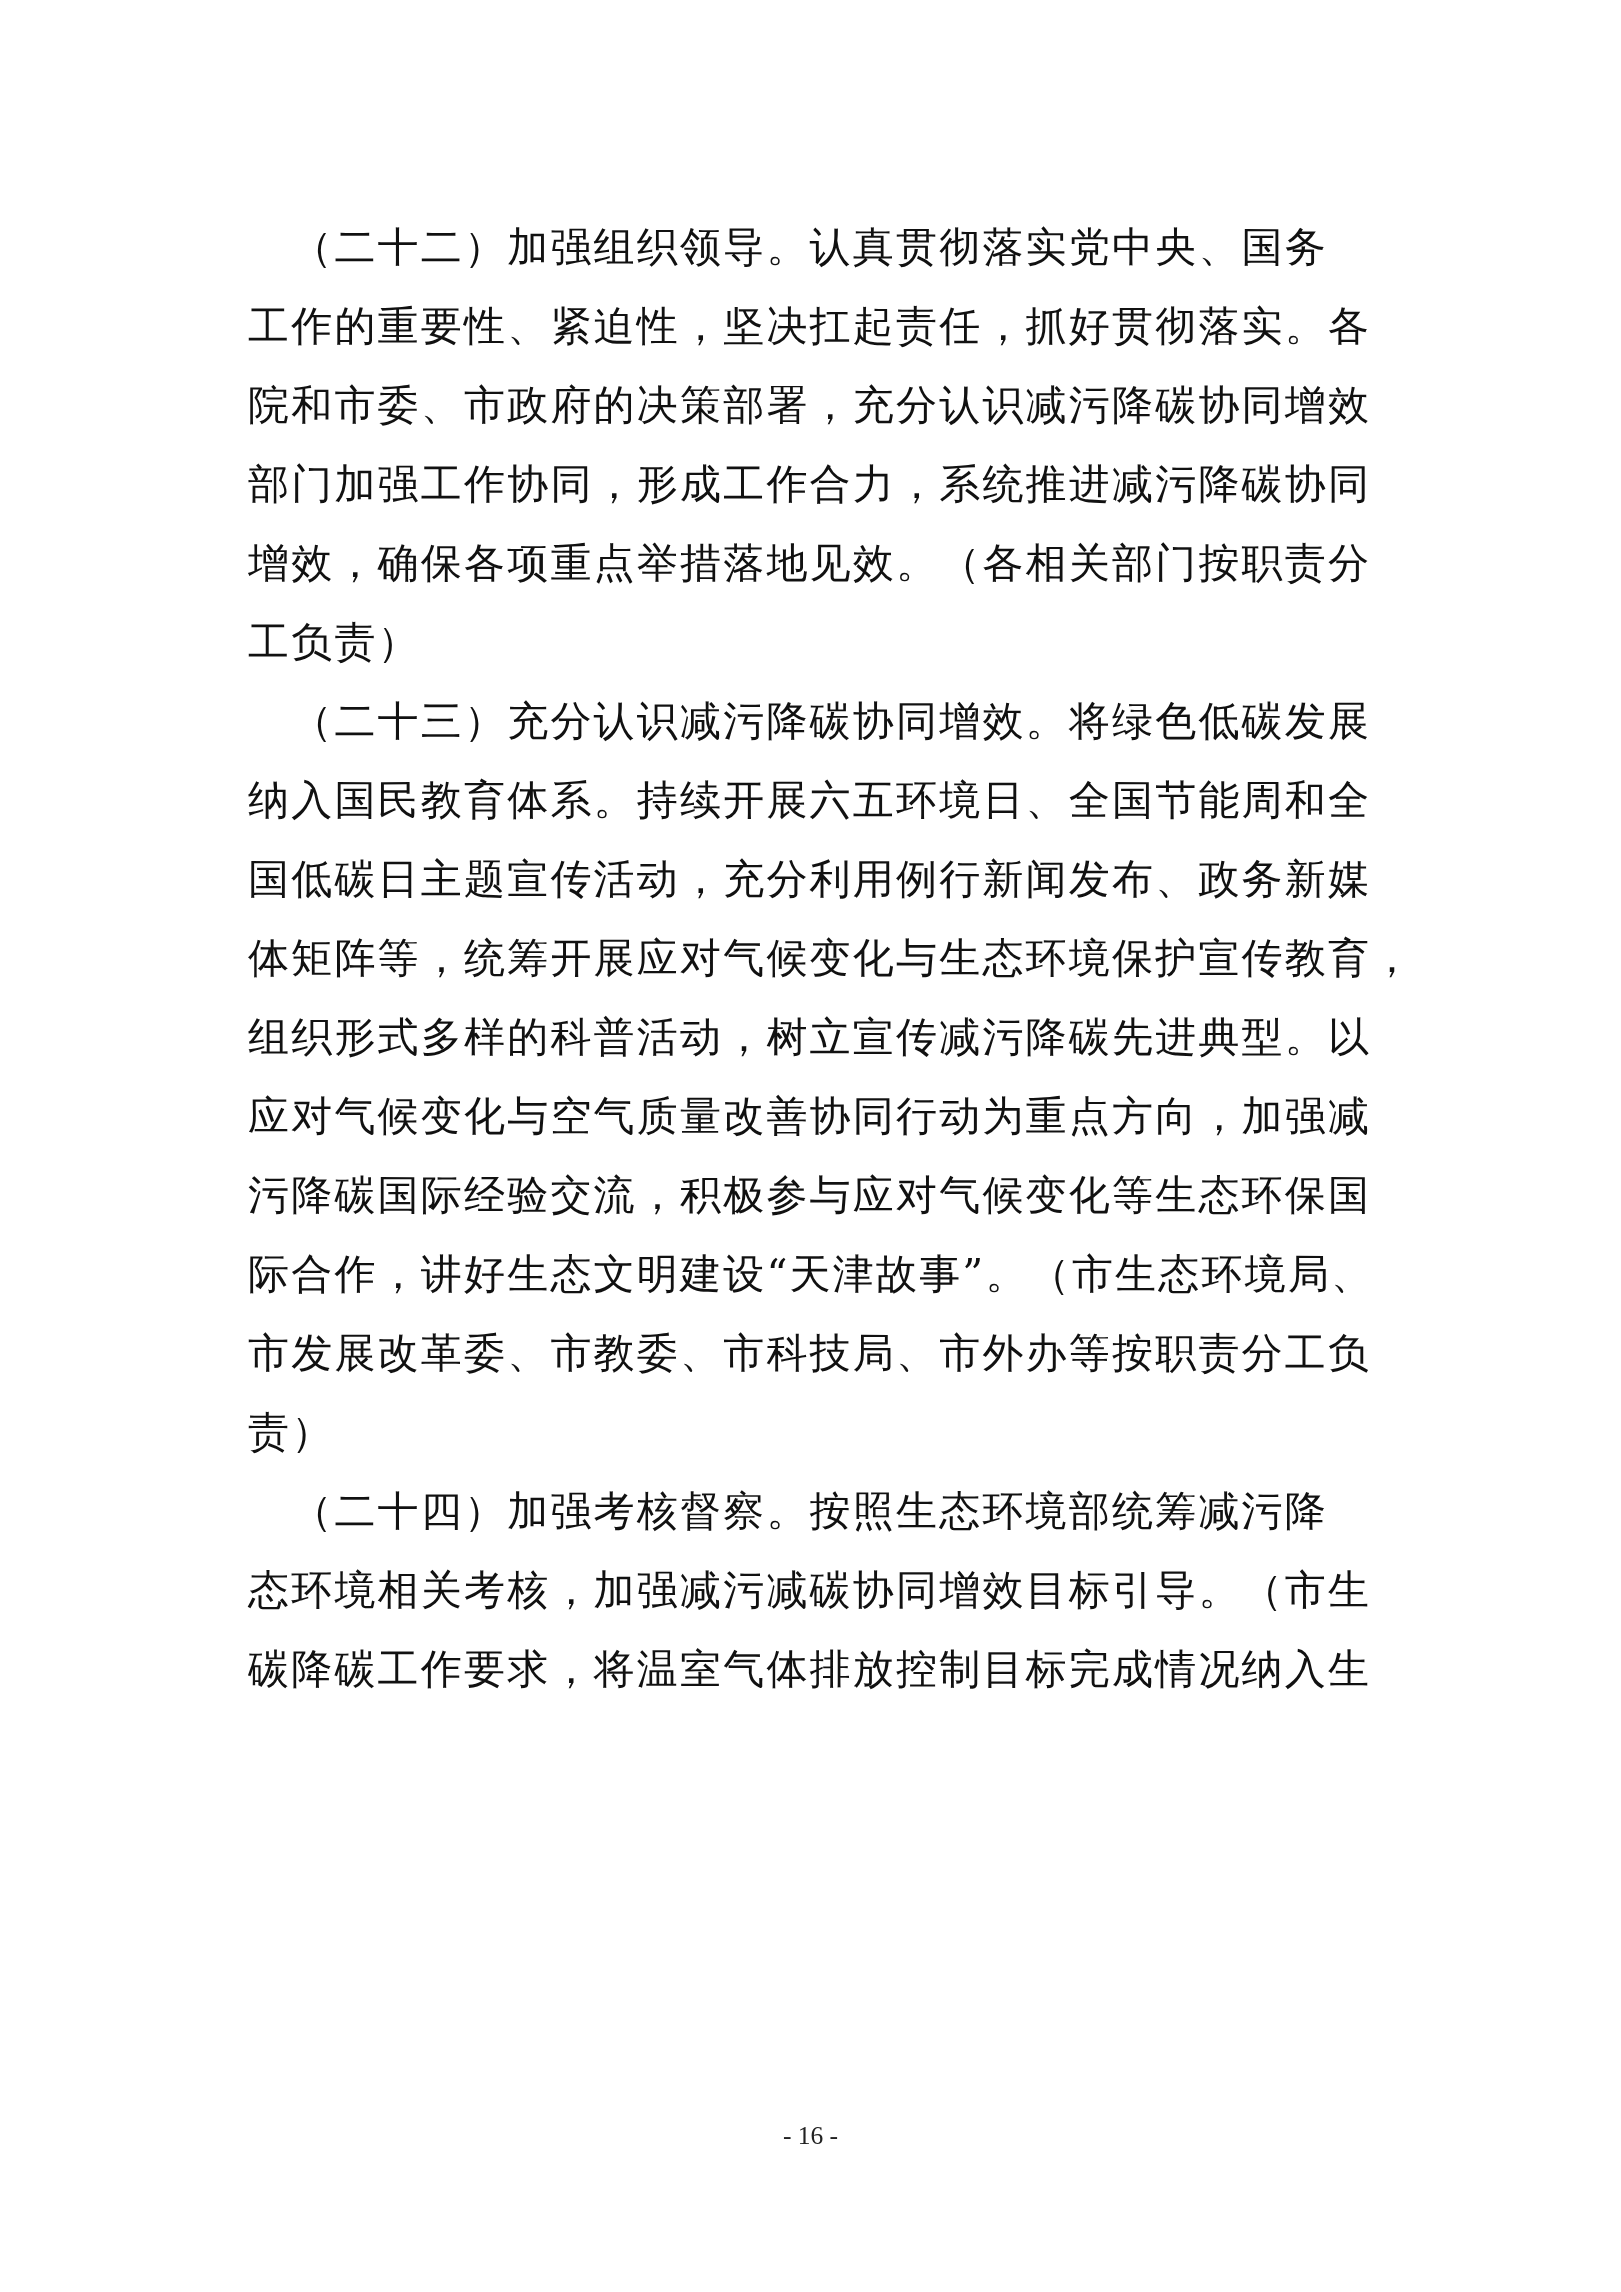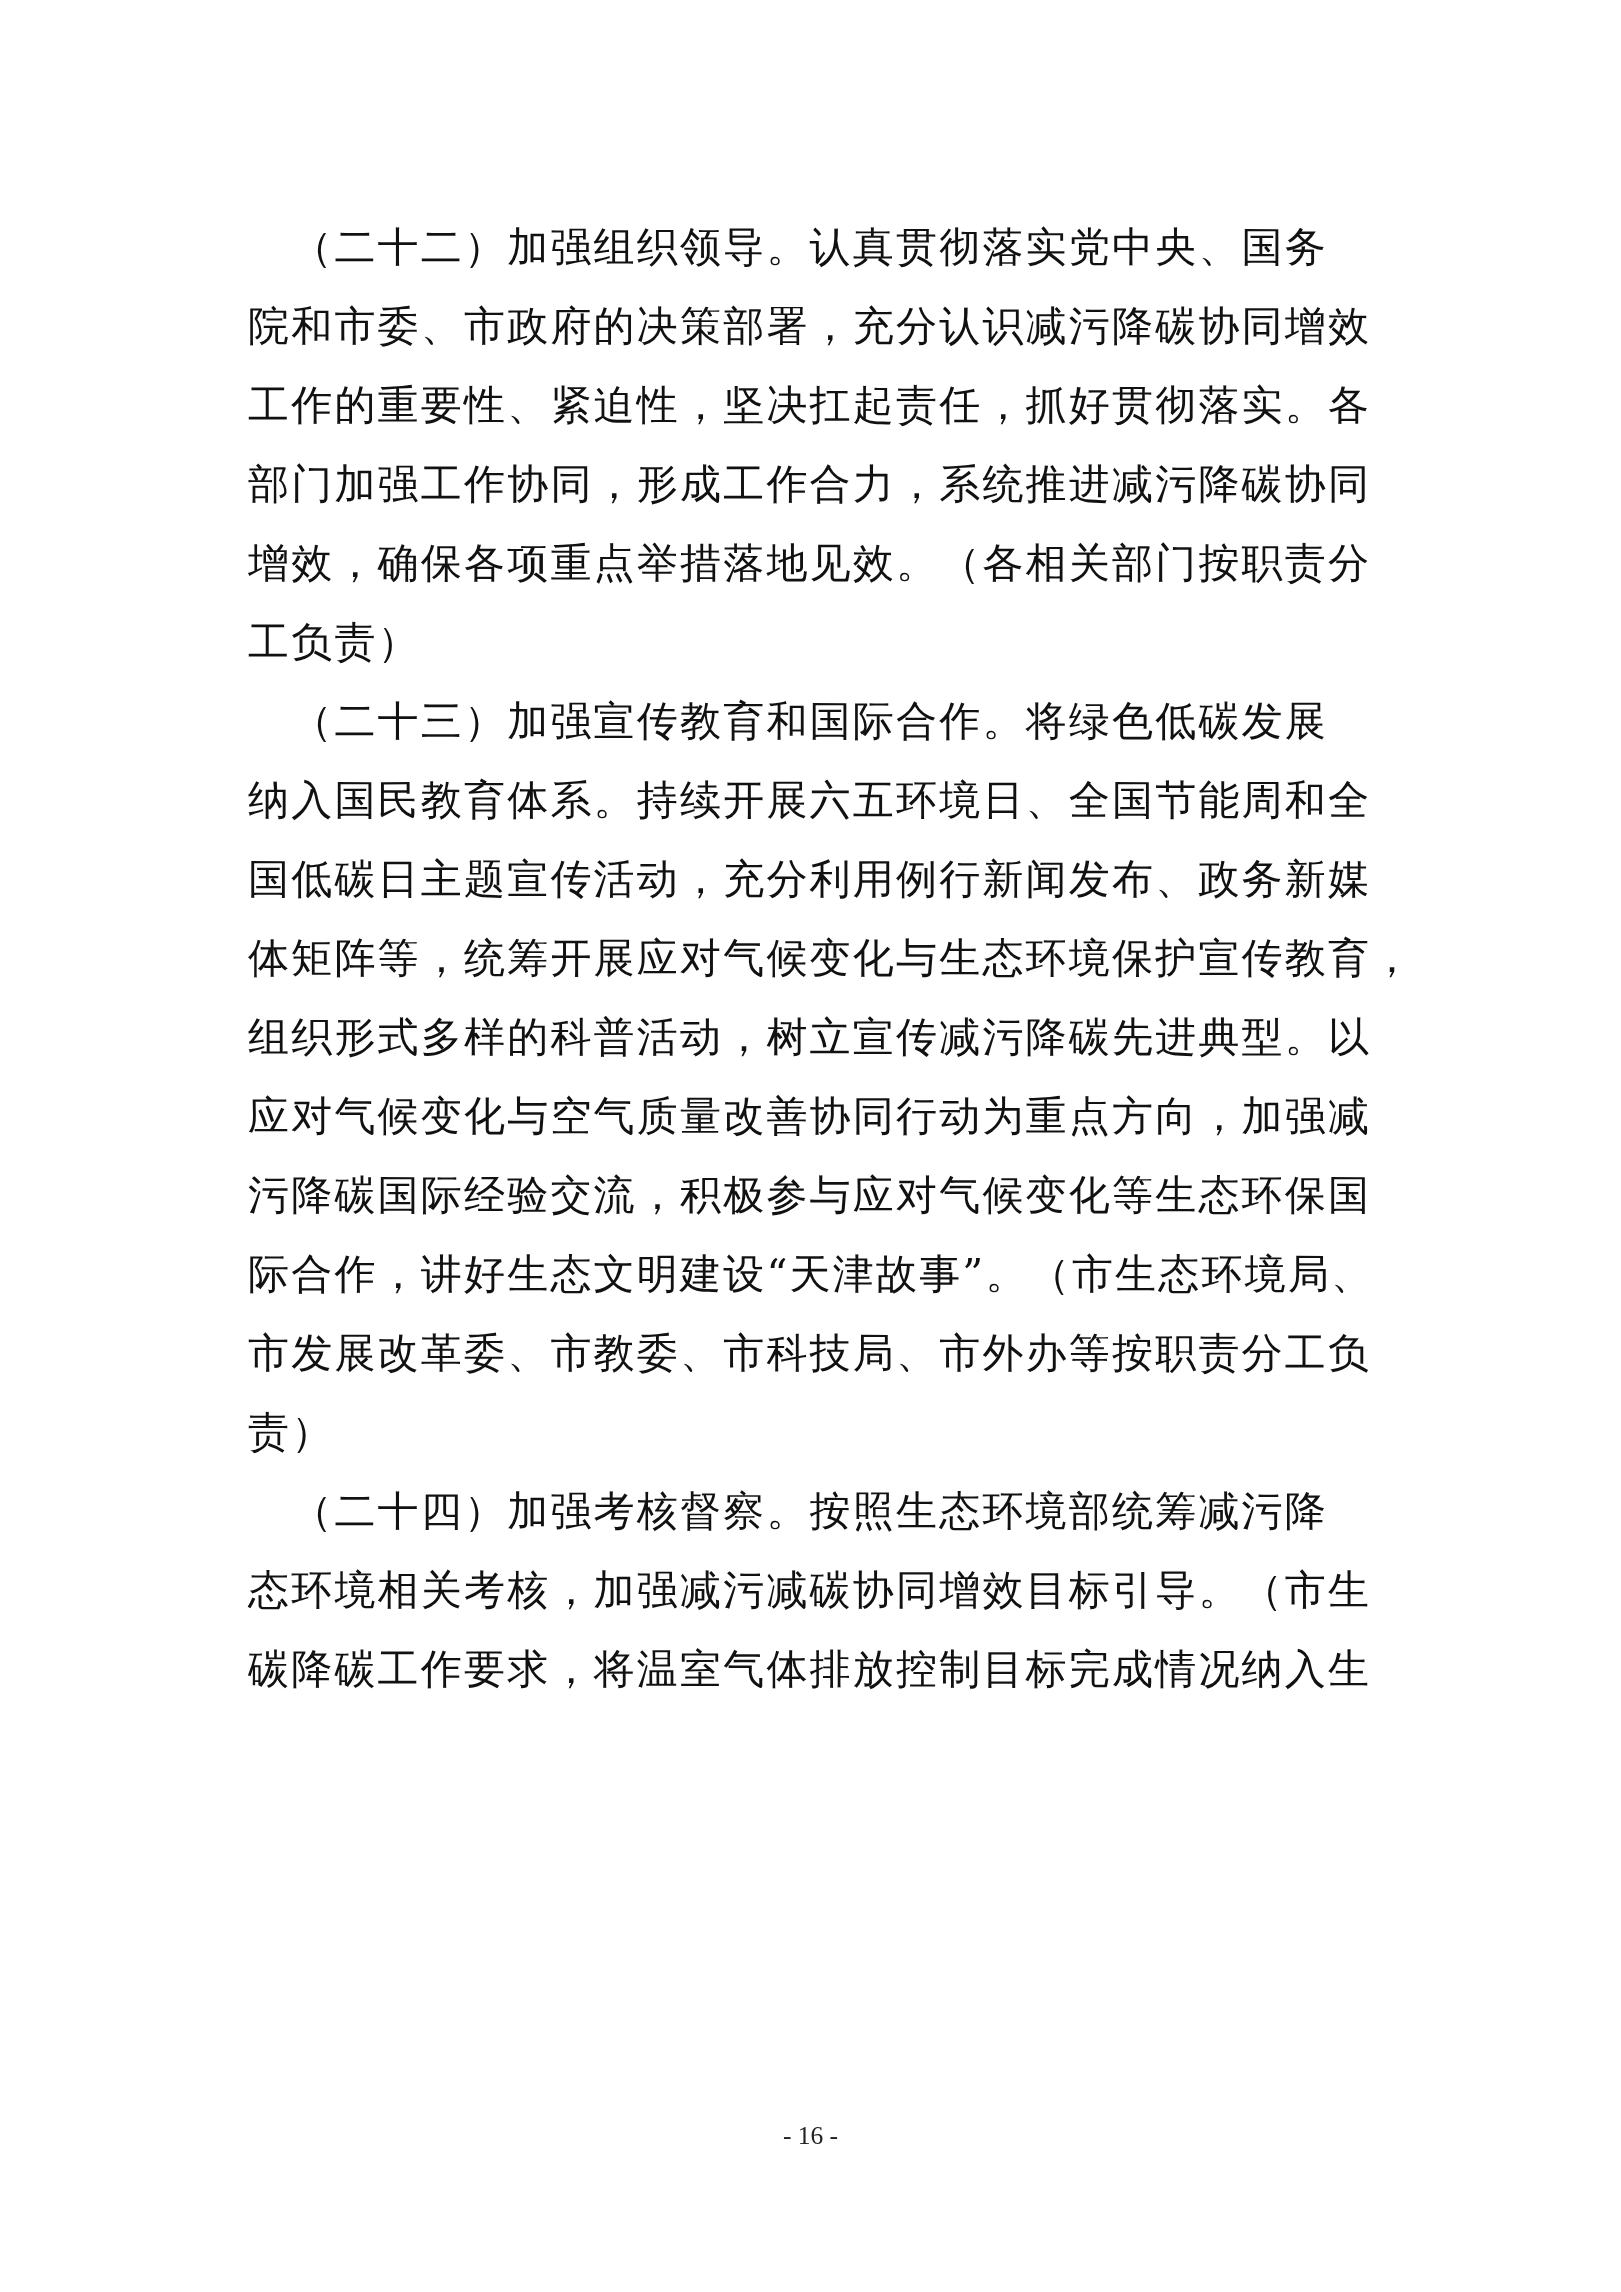--- a/index.html
+++ b/index.html
@@ -47,29 +47,29 @@
     }
   </style>
 </head>
 <body>
 
 <div class="page">
   <div class="body-text">
 
     <div class="paragraph">
       <div class="line">　（二十二）加强组织领导。认真贯彻落实党中央、国务</div>
+      <div class="line">工作的重要性、紧迫性，坚决扛起责任，抓好贯彻落实。各</div>
       <div class="line">院和市委、市政府的决策部署，充分认识减污降碳协同增效</div>
-      <div class="line">工作的重要性、紧迫性，坚决扛起责任，抓好贯彻落实。各</div>
       <div class="line">部门加强工作协同，形成工作合力，系统推进减污降碳协同</div>
       <div class="line">增效，确保各项重点举措落地见效。（各相关部门按职责分</div>
       <div class="line">工负责）</div>
     </div>
 
     <div class="paragraph">
-      <div class="line">　（二十三）加强宣传教育和国际合作。将绿色低碳发展</div>
+      <div class="line">　（二十三）充分认识减污降碳协同增效。将绿色低碳发展</div>
       <div class="line">纳入国民教育体系。持续开展六五环境日、全国节能周和全</div>
       <div class="line">国低碳日主题宣传活动，充分利用例行新闻发布、政务新媒</div>
       <div class="line">体矩阵等，统筹开展应对气候变化与生态环境保护宣传教育，</div>
       <div class="line">组织形式多样的科普活动，树立宣传减污降碳先进典型。以</div>
       <div class="line">应对气候变化与空气质量改善协同行动为重点方向，加强减</div>
       <div class="line">污降碳国际经验交流，积极参与应对气候变化等生态环保国</div>
       <div class="line">际合作，讲好生态文明建设“天津故事”。（市生态环境局、</div>
       <div class="line">市发展改革委、市教委、市科技局、市外办等按职责分工负</div>
       <div class="line">责）</div>
     </div>

